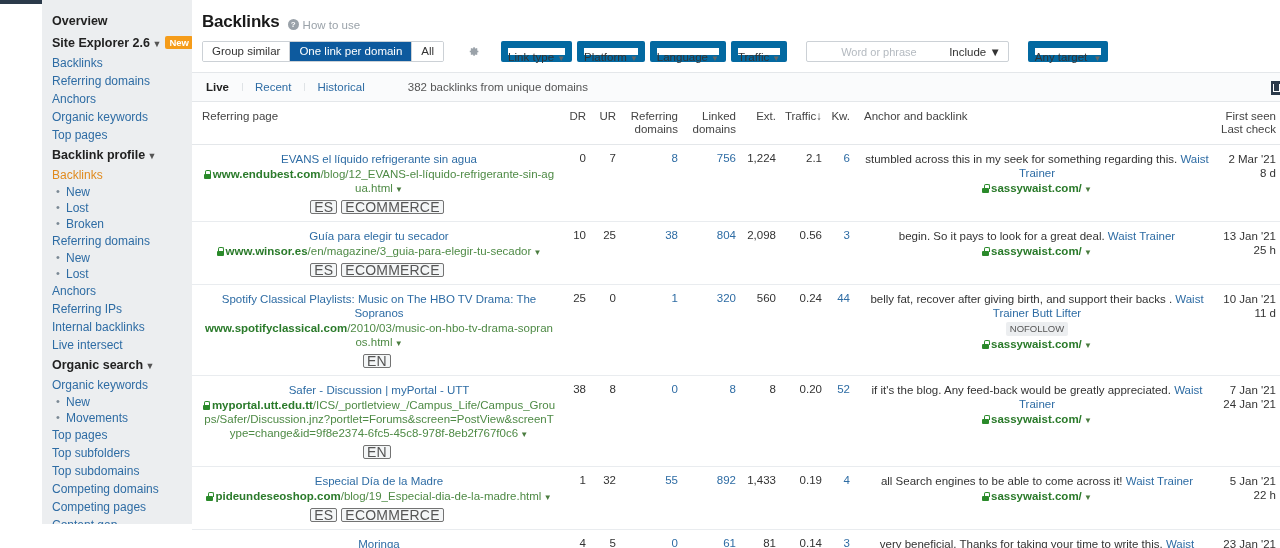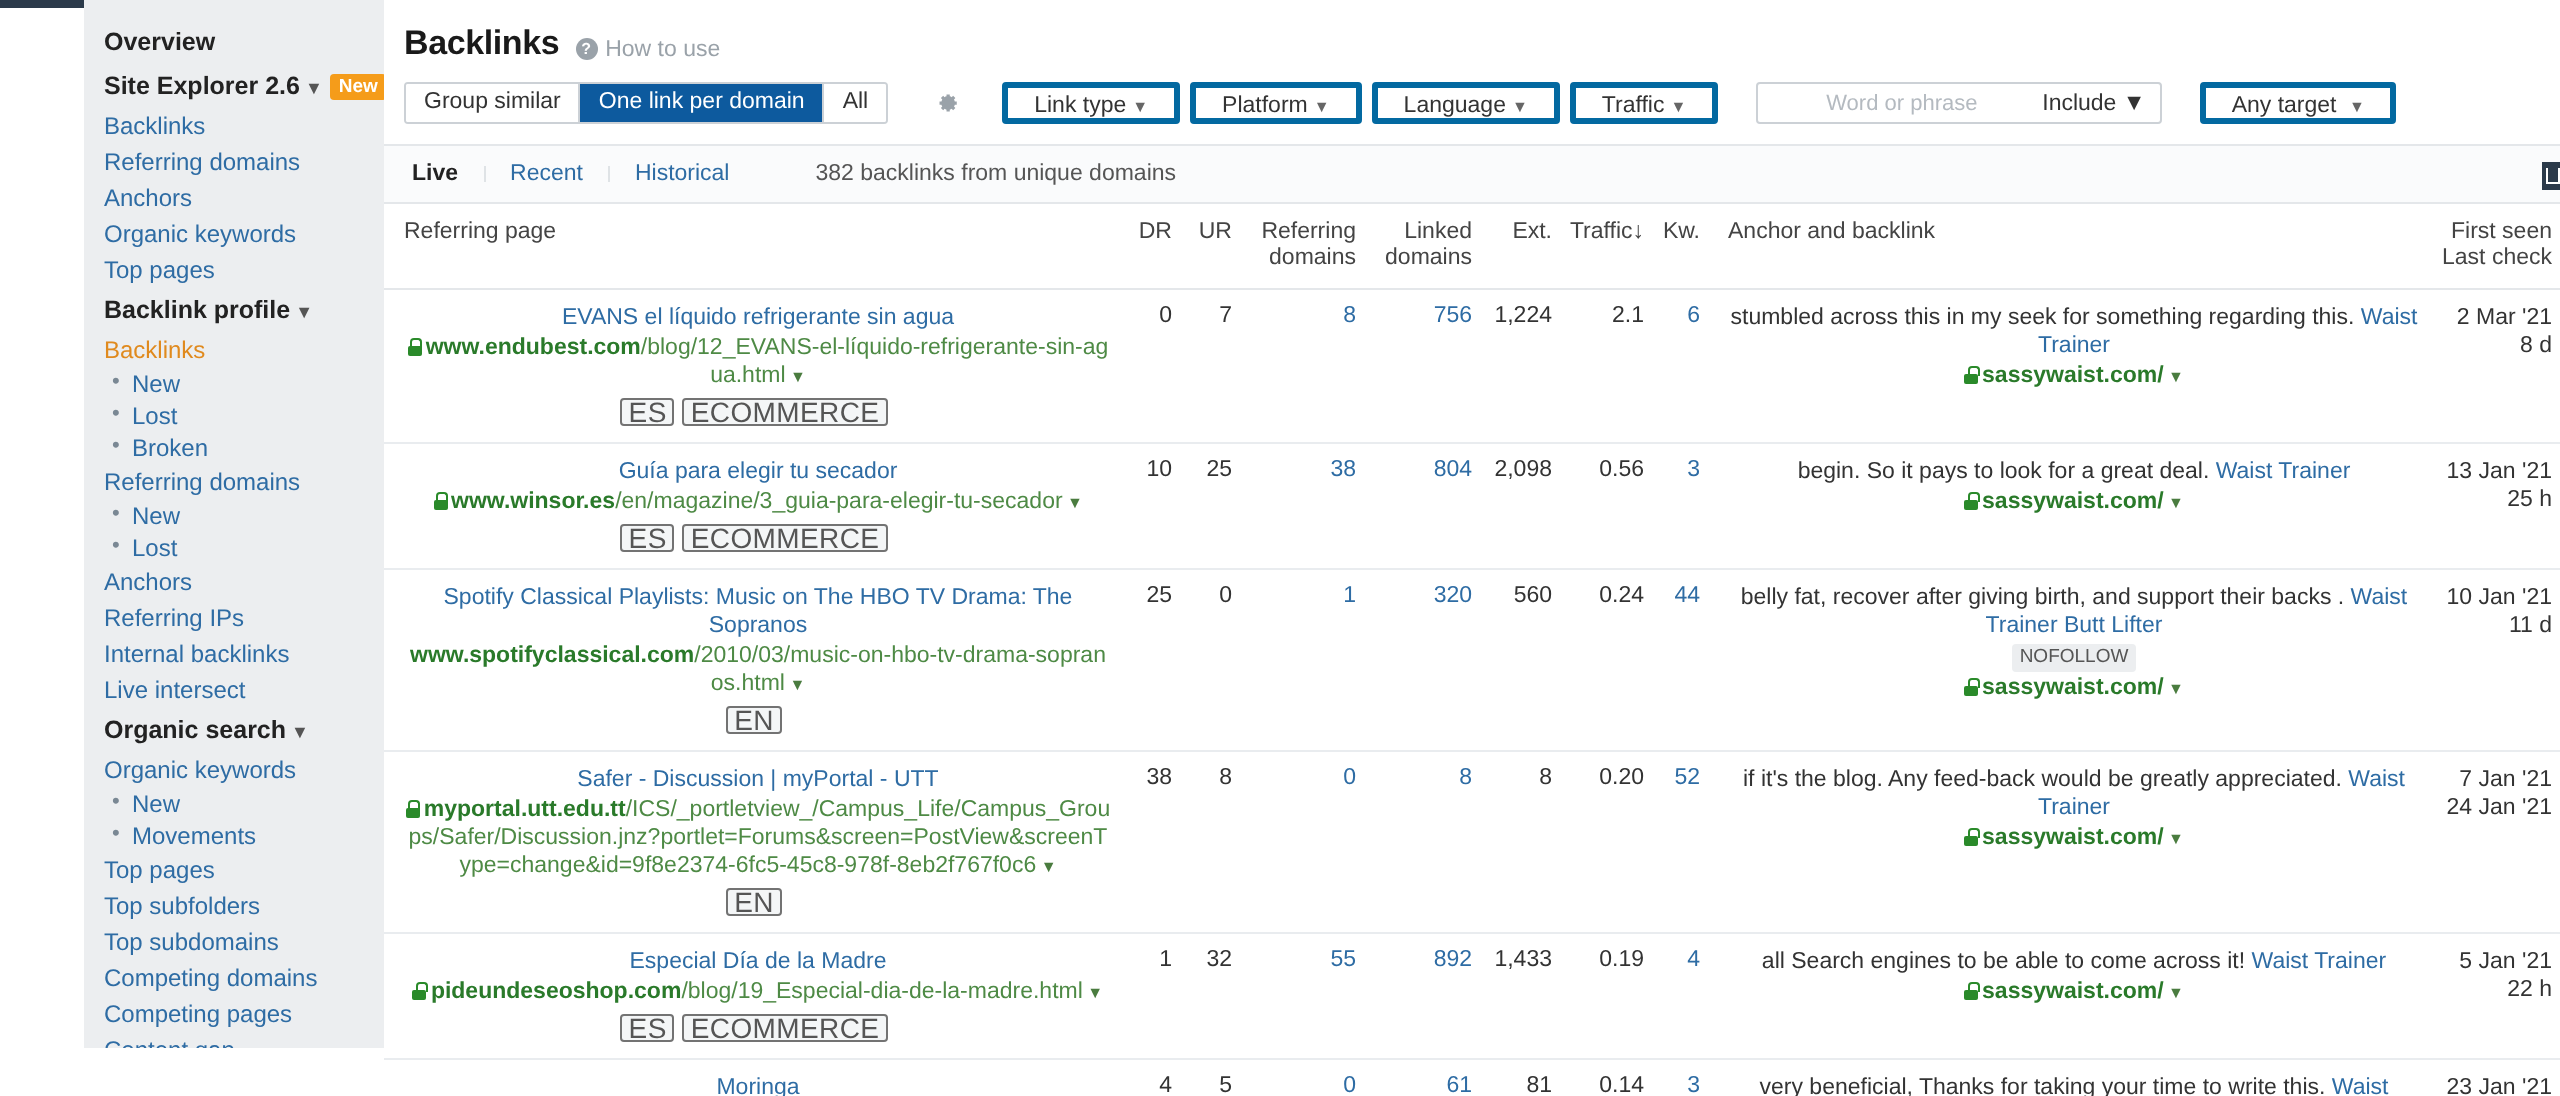--- a/index.html
+++ b/index.html
@@ -73,22 +73,22 @@
     padding: 0 9px; height: 19px; line-height: 19px; font-size: 11.5px;
     background: #fff; color: #333; cursor: pointer; border-right: 1px solid #ccd1d6;
     white-space: nowrap;
   }
   .seg > div:last-child { border-right: none; }
   .seg > div.on { background: #0d5a9e; color: #fff; font-weight: normal; }
 
   .gear { margin: 0 7px 0 9px; cursor: pointer; width: 13px; height: 13px; }
 
   .dd {
-    height: 21px; line-height: 19px; border: 3px solid #0369a1; border-radius: 2px;
-    background: #fff; padding: 0 13px; font-size: 11.5px; color: #333;
+    height: 21px; line-height: 19px; border: 7px solid #0369a1; border-radius: 2px;
+    background: #fff; padding: 0 0; font-size: 11.5px; color: #333;
     margin-right: 5px; white-space: nowrap; cursor: pointer;
   }
   .dd .caret { font-size: 8px; color: #666; margin-left: 3px; }
 
   .searchbox {
     height: 21px; border: 1px solid #ccd1d6; border-radius: 2px; background: #fff;
     display: flex; align-items: center; margin-right: 5px;
   }
   .searchbox .ph { padding: 0 8px; font-size: 11px; color: #b4bac0; width: 108px; margin-left: 26px; }
   .searchbox .inc { padding: 0 7px; font-size: 11.5px; color: #333; border-left: 1px solid transparent; cursor: pointer; white-space: nowrap; }

